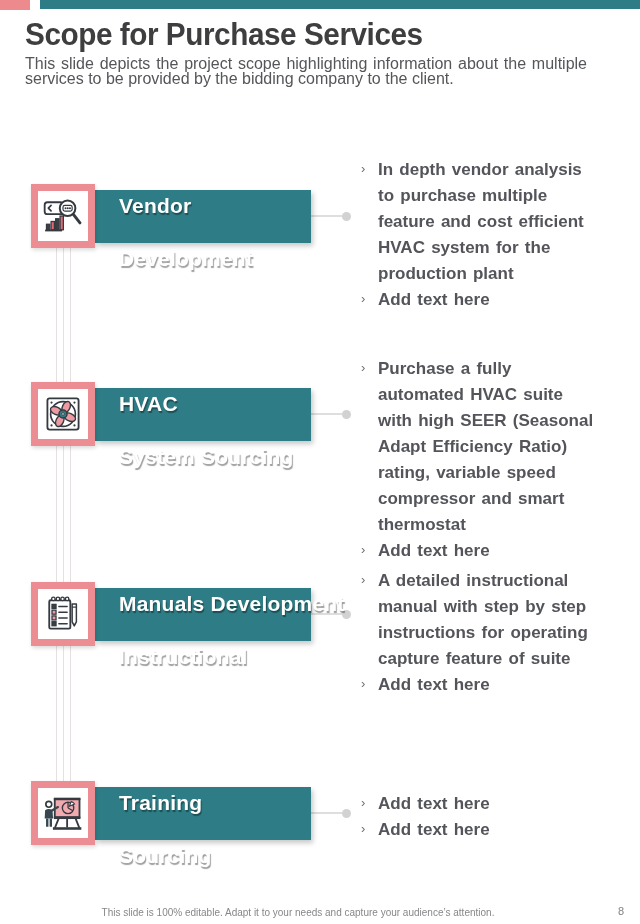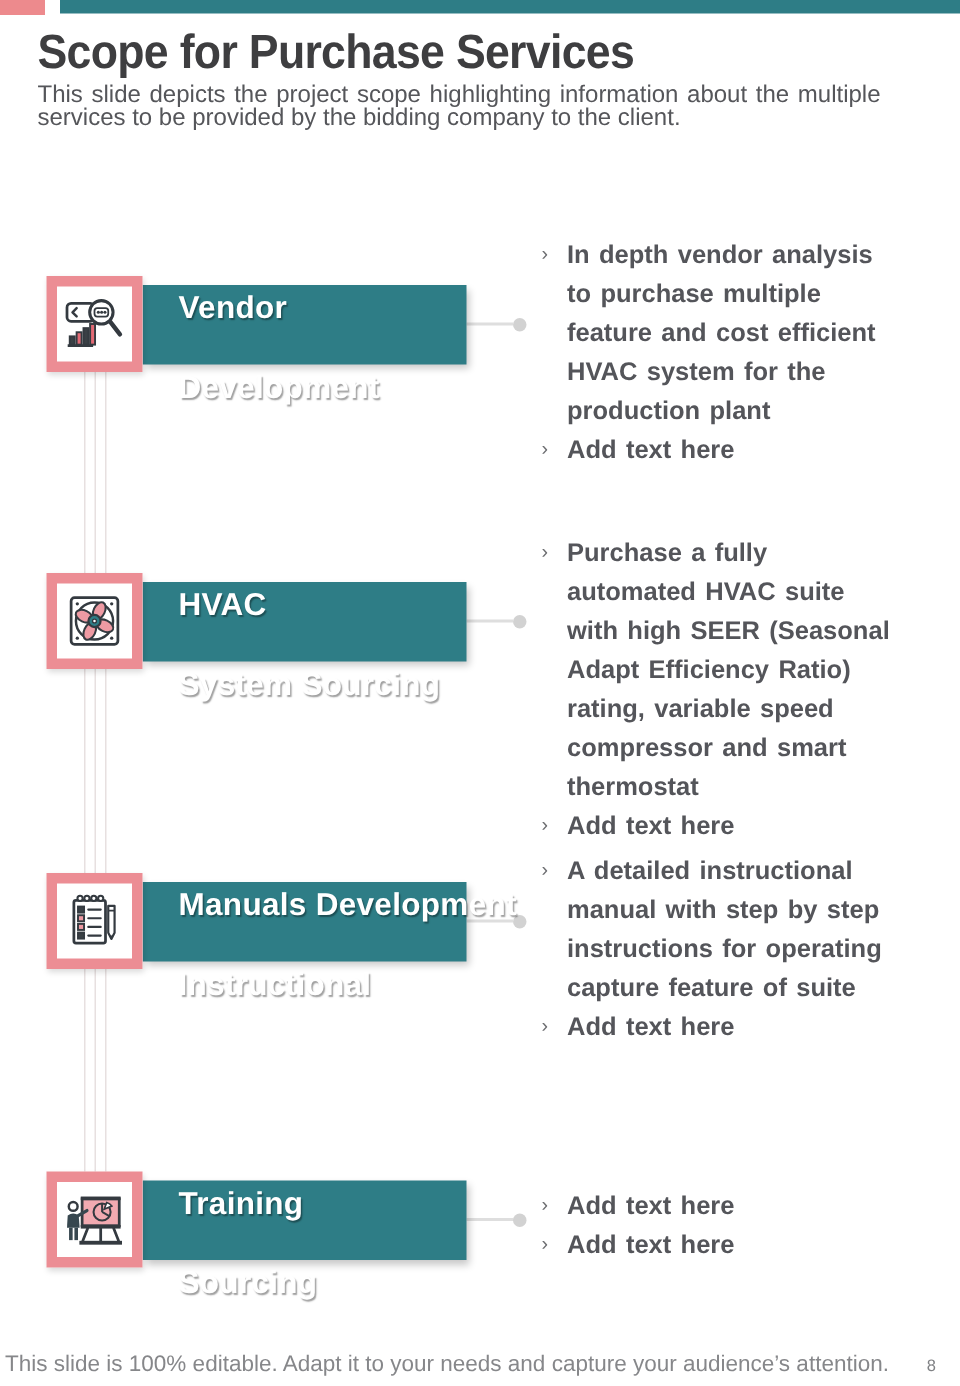--- a/index.html
+++ b/index.html
@@ -60,21 +60,21 @@
   
   .bullets{position:absolute;left:361px;width:252px;margin:0;padding:0;list-style:none;}
   .bullets-1{top:157px;} .bullets-2{top:356px;} .bullets-3{top:568px;} .bullets-4{top:791px;}
   .bullets li{display:flex;align-items:flex-start;color:#54555a;}
   .chev{width:17px;flex:none;font-size:13px;line-height:23.5px;color:#6d6e71;}
   .btext{width:220px;font-size:17px;line-height:26px;word-spacing:1.5px;font-weight:bold;}
 
   
   .footer{
     position:absolute;left:0;right:44px;bottom:6px;text-align:center;
-    font-size:15px;color:#86878a;
+    font-size:10px;color:#86878a;
   }
   .pagenum{position:absolute;right:16px;bottom:7px;font-size:11px;color:#808285;}
 
   svg{display:block;}
 </style>
 </head>
 <body>
 
 <div class="slide">
 

